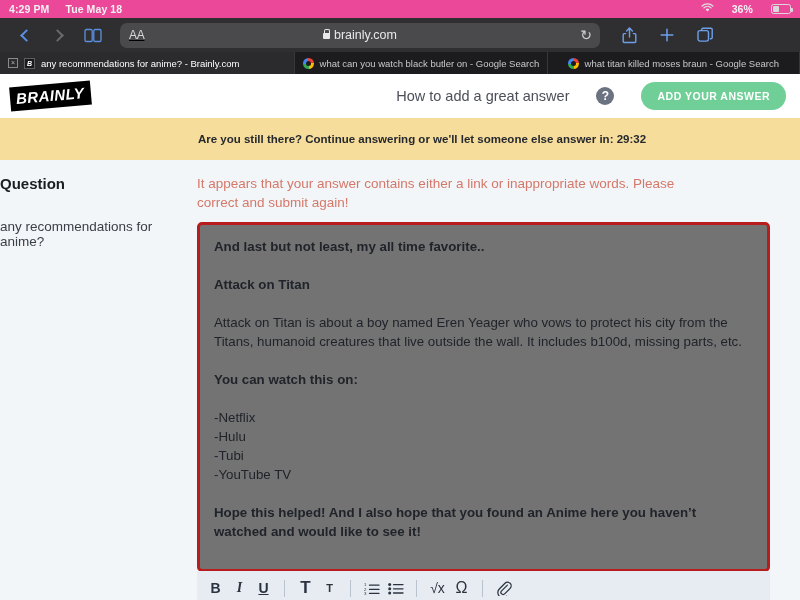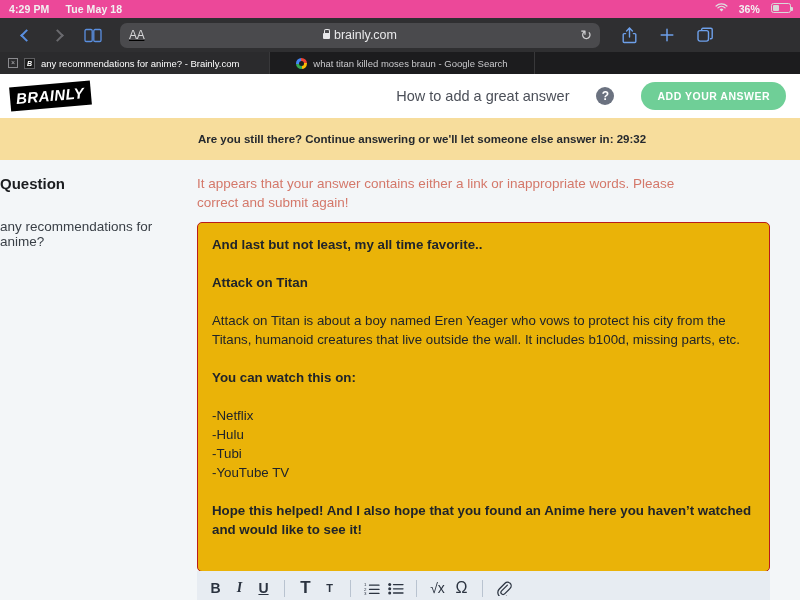--- a/index.html
+++ b/index.html
@@ -12,21 +12,21 @@
   .screen { position: relative; width: 800px; height: 600px; }
 
   
   .statusbar {
     height: 18px; background: #ec4899; color: #f2f2f2;
     display: flex; align-items: center; font-size: 10.5px;
     padding: 0 9px; letter-spacing: .1px;
   }
   .sb-time { font-weight: 700; }
   .sb-date { margin-left: 16px; font-weight: 600; }
-  .sb-right { margin-left: auto; display: flex; gap: 11px; }
+  .sb-right { margin-left: auto; display: flex; align-items: center; gap: 18px; }
   .sb-batt-pct { font-weight: 600; font-size: 10.5px; }
   .batt-shell {
     width: 20px; height: 10px; border: 1.2px solid #d9d9d9;
     border-radius: 2.5px; position: relative; display: inline-block;
   }
   .batt-shell::after {
     content: ""; position: absolute; right: -3px; top: 3px;
     width: 1.6px; height: 4px; background: #d9d9d9; border-radius: 0 1px 1px 0;
   }
   .batt-fill { position: absolute; left: 1px; top: 1px; bottom: 1px; width: 36%; background: #d9d9d9; border-radius: 1px; }
@@ -66,21 +66,21 @@
   .reload { position: absolute; right: 8px; color: #d0d0d2; font-size: 14px; line-height: 1; }
   .tb-icon { width: 34px; height: 26px; display: flex; align-items: center; justify-content: center; color: #6ea0ea; }
 
   
   .tabstrip { height: 22px; background: #1c1c1e; display: flex; align-items: stretch; }
   .tab {
     display: flex; align-items: center; gap: 6px; padding: 0 8px;
     font-size: 9.5px; color: #d7d7d9; border-right: 1px solid #38383a;
     overflow: hidden; white-space: nowrap;
   }
-  .tab.active { background: #2b2b2d; width: 270px; color: #ffffff; align-items: center; }
+  .tab.active { background: #2b2b2d; width: 310px; color: #ffffff; align-items: center; }
   .tab.inactive { width: 265px; justify-content: center; color: #c9c9cc; }
   .tab-close {
     width: 10px; height: 10px; border: 1px solid #8a8a8e; color: #b9b9bd;
     font-size: 7px; line-height: 8px; text-align: center; flex: none;
   }
   .favicon-brainly {
     width: 11px; height: 11px; background: #1a1a1a; border: 1px solid #5d5d60;
     color: #fff; font-size: 7px; font-weight: 700; font-style: italic;
     display: flex; align-items: center; justify-content: center; flex: none;
   }
@@ -136,21 +136,21 @@
   }
   .question-title { font-size: 15px; font-weight: 700; color: #1b1d20; padding-left: 48px; }
   .question-text { margin-top: 27px; font-size: 13.5px; color: #3a4047; padding-left: 48px; }
 
   .answer-col { flex: 1; padding-top: 2px; }
   .error-msg {
     color: #d4786a; font-size: 13.5px; line-height: 19px; max-width: 500px;
     margin-bottom: 10px;
   }
   .editor-card {
-    background: #eab308; border: 1px solid #b91c1c; border-radius: 5px;
+    background: #737373; border: 3px solid #b91c1c; border-radius: 5px;
     padding: 12px 14px 14px 14px; height: 350px; overflow: hidden;
   }
   .editor-card p { font-size: 13.3px; line-height: 19px; color: #20242a; }
   .editor-card p.b { font-weight: 700; }
   .spacer { height: 19px; }
   .list-line { font-size: 13.3px; line-height: 19px; color: #20242a; }
 
   .toolbar-strip {
     background: #e7ecf2; border-radius: 0 0 5px 5px; height: 34px;
     display: flex; align-items: center; gap: 7px; padding: 0 10px; margin-top: -1px;
@@ -232,20 +232,24 @@
         <path d="M4.6 3.2 V2.6 A1.3 1.3 0 0 1 5.9 1.3 H13.9 A1.3 1.3 0 0 1 15.2 2.6 V10.5 A1.3 1.3 0 0 1 13.9 11.8 H13" fill="none" stroke="#6ea0ea" stroke-width="1.4"></path>
       </svg>
     </div>
   </div>
 
   <div class="tabstrip">
     <div class="tab active">
       <span class="tab-close">×</span>
       <span class="favicon-brainly">B</span>
       <span>any recommendations for anime? - Brainly.com</span>
+    </div>
+    <div class="tab inactive">
+      <span class="favicon-google"></span>
+      <span>what can you watch black butler on - Google Search</span>
     </div>
     <div class="tab inactive">
       <span class="favicon-google"></span>
       <span>what titan killed moses braun - Google Search</span>
     </div>
   </div>
 
   <div class="site-header">
     <div class="logo">BRAINLY</div>
     <div class="header-right">

